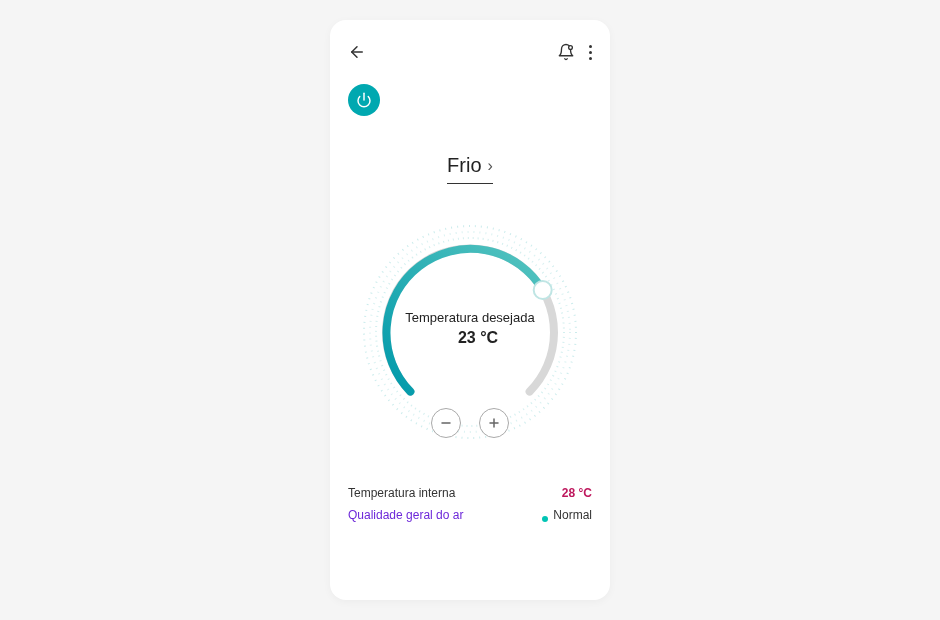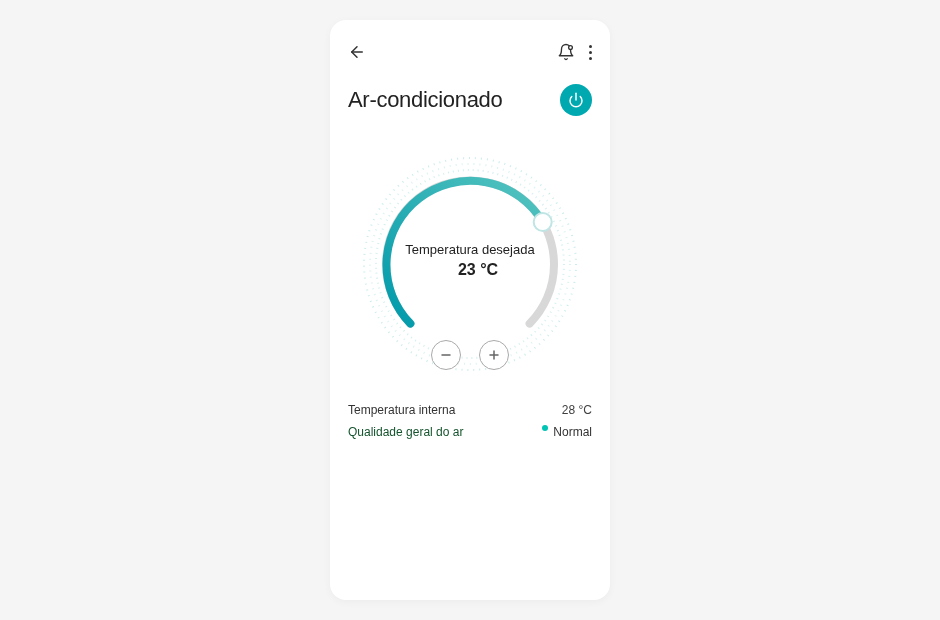--- a/index.html
+++ b/index.html
@@ -137,42 +137,42 @@
       border: 1px solid #aaa;
       background: #fff;
       display: flex;
       align-items: center;
       justify-content: center;
       cursor: pointer;
       font-size: 16px;
       color: #555;
     }
     .stats {
-      margin-top: 15px;
+      margin-top: 30px;
     }
     .stat-row {
       display: flex;
       justify-content: space-between;
       align-items: center;
       font-size: 12px;
       padding: 4px 0;
     }
     .stat-label {
       color: #333;
     }
     .stat-label.muted {
-      color: #14532d;
+      color: #6d28d9;
     }
     .stat-value {
-      color: #404040;
-      font-weight: 400;
+      color: #be185d;
+      font-weight: 700;
     }
     .air-quality {
       display: flex;
-      align-items: flex-start;
+      align-items: flex-end;
       gap: 5px;
       font-size: 12px;
       color: #333;
       font-weight: 500;
     }
     .dot-indicator {
       width: 6px;
       height: 6px;
       border-radius: 50%;
       background: #00c4b4;
@@ -200,29 +200,34 @@
       </div>
       <div class="more-dots">
         <span></span>
           <span></span>
           <span></span>
       </div>
     </div>
   </div>
 
   <div class="title-row">
-    <div class="page-title">Ar-condicionado</div>
     <div class="power-btn">
       <svg width="16" height="16" viewBox="0 0 24 24" fill="none" stroke="#fff" stroke-width="2.2" stroke-linecap="round">
         <path d="M18.36 6.64a9 9 0 1 1-12.73 0"></path>
         <line x1="12" y1="2" x2="12" y2="12"></line>
       </svg>
     </div>
   </div>
 
+  <div class="mode-row">
+    <div class="mode-label">
+      <span>Frio</span>
+      <span class="mode-chevron">›</span>
+    </div>
+  </div>
 
   <div class="dial-area">
     <svg class="dial-svg" width="240" height="240" viewBox="0 0 240 240">
       <defs>
         <linearGradient id="arcgrad" x1="0%" y1="100%" x2="100%" y2="0%">
           <stop offset="0%" stop-color="#0099aa"></stop>
           <stop offset="100%" stop-color="#57c5c0"></stop>
         </linearGradient>
       </defs>
 

